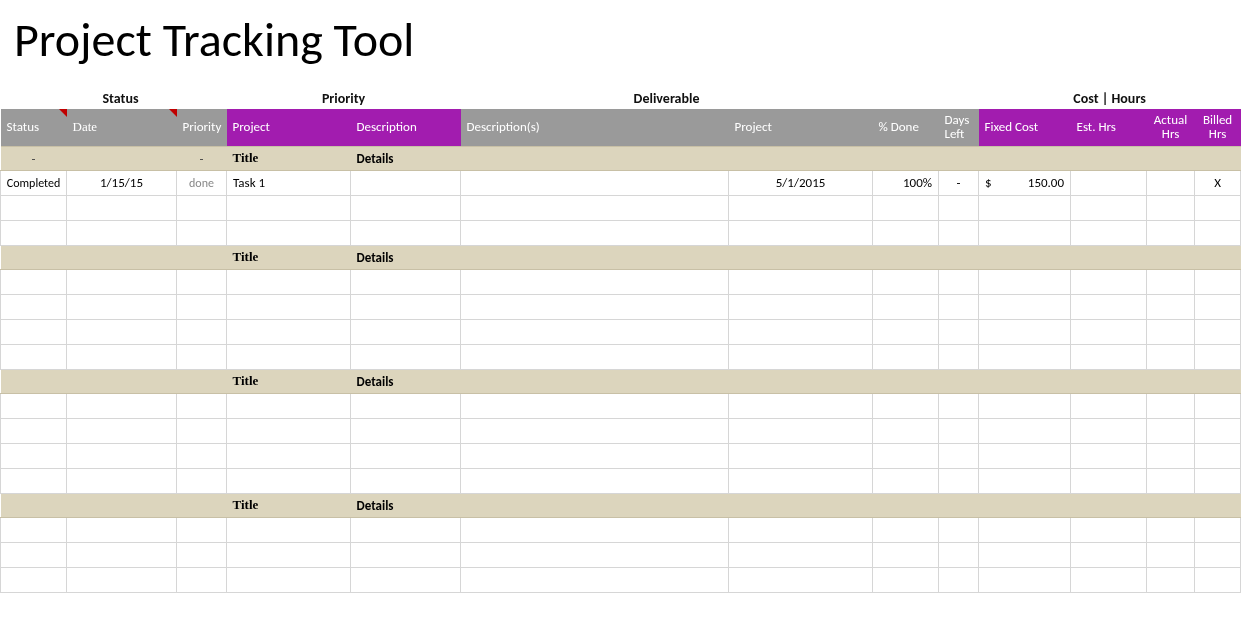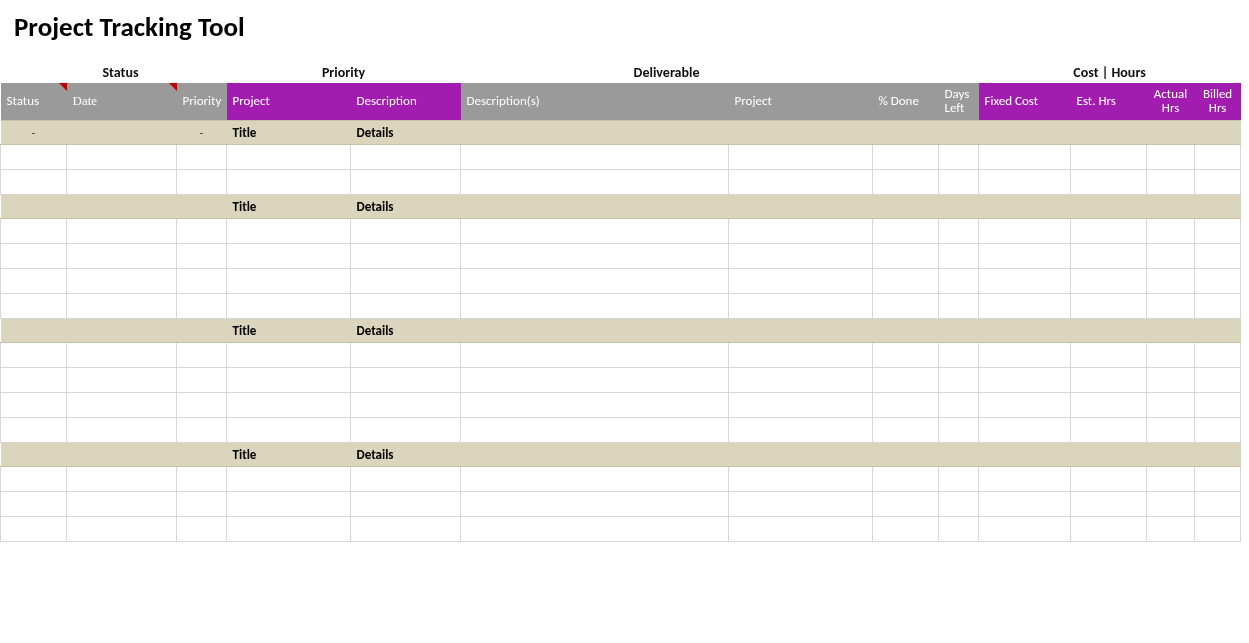--- a/index.html
+++ b/index.html
@@ -6,22 +6,22 @@
   body {
     margin: 0;
     padding: 0;
     font-family: Calibri, Arial, sans-serif;
     font-size: 13px;
     background: #fff;
     color: #000;
     width: 1249px;
   }
   .page-title {
-    font-size: 27px;
-    font-weight: 700;
+    font-size: 48px;
+    font-weight: 400;
     margin: 10px 0 18px 14px;
   }
   table {
     border-collapse: collapse;
     width: 1240px;
     table-layout: fixed;
   }
   th, td {
     padding: 0;
     vertical-align: middle;
@@ -84,21 +84,21 @@
     height: 24px;
     background: #dcd5bd;
     color: #000;
     font-weight: 700;
     font-size: 13px;
     border-top: 1px solid #c8c0a6;
     border-bottom: 1px solid #c8c0a6;
   }
   tr.section td.sec-status   { text-align: center; font-weight: 400; color:#444;}
   tr.section td.sec-priority { text-align: center; font-weight: 400; color:#444;}
-  tr.section td.sec-project  { padding-left: 6px; }
+  tr.section td.sec-project  { padding-left: 6px; font-family: Liberation Serif, serif; }
   tr.section td.sec-desc     { padding-left: 6px; }
 
   
   tr.data td {
     height: 25px;
     background: #fff;
     border: 1px solid #d6d6d6;
   }
   tr.data td.status   { text-align: center; font-size:12px; padding:0 2px;}
   tr.data td.date     { text-align: center; }
@@ -156,20 +156,40 @@
       <td class="blue wrap ctr">Billed Hrs</td>
     </tr>
   <tr class="section">
         <td class="sec-status">-</td>
         <td></td>
         <td class="sec-priority">-</td>
         <td class="sec-project">Title</td>
         <td class="sec-desc" colspan="9">Details</td>
       </tr>
       <tr class="data">
+        <td class="status">Completed</td>
+        <td class="date">1/15/15</td>
+        <td class="priority">done</td>
+        <td class="project">Task 1</td>
+        <td></td>
+        <td></td>
+        <td class="deadline">5/1/2015</td>
+        <td class="done">100%</td>
+        <td class="days">-</td>
+        <td class="cost">
+          <div class="cost-wrap">
+            <span>$</span>
+            <span>150.00</span>
+          </div>
+        </td>
+        <td></td>
+        <td></td>
+        <td class="billed">X</td>
+      </tr>
+      <tr class="data">
         <td class="status"></td>
         <td class="date"></td>
         <td class="priority"></td>
         <td class="project"></td>
         <td></td>
         <td></td>
         <td class="deadline"></td>
         <td class="done"></td>
         <td class="days"></td>
         <td class="cost"></td>

